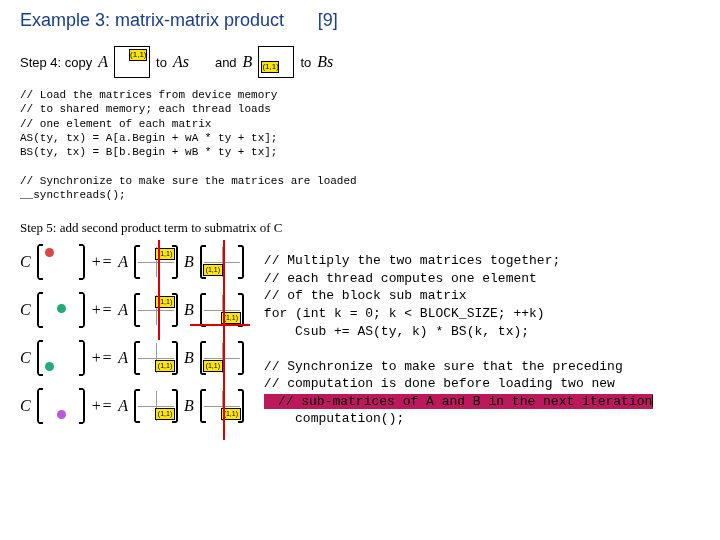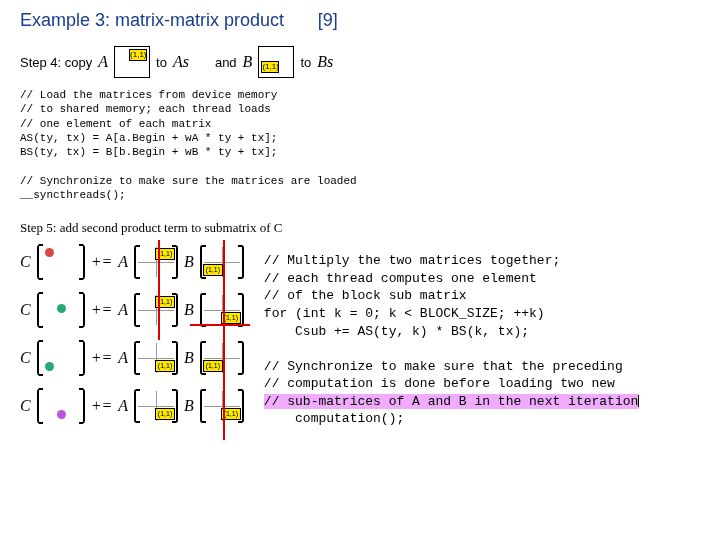--- a/index.html
+++ b/index.html
@@ -151,21 +151,22 @@
     position: absolute;
     width: 2px;
     background: #d00;
   }
   .red-line-h {
     position: absolute;
     height: 2px;
     background: #d00;
   }
   .highlight-line {
-    background: #f0abfc;
+    background: #be185d;
+    padding-left: 14px;
   }
   .code-right {
     font-family: 'Courier New', monospace;
     font-size: 13px;
     line-height: 1.35;
     white-space: pre;
     padding-top: 8px;
   }
   .caret {
     display:inline-block; width:1px; height:12px; background:#000; vertical-align:middle;

